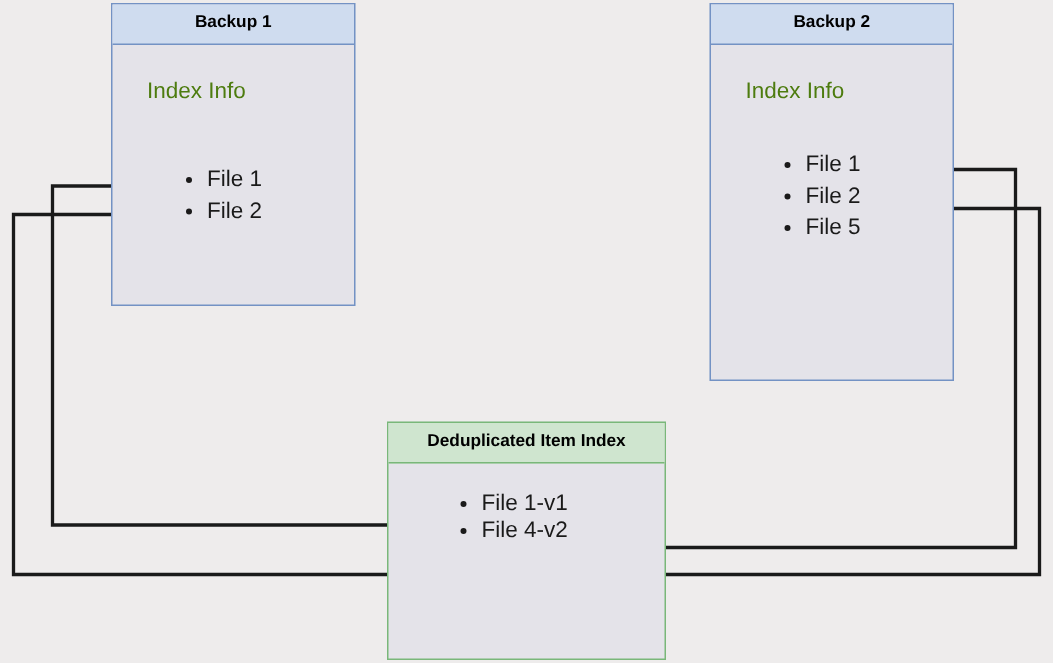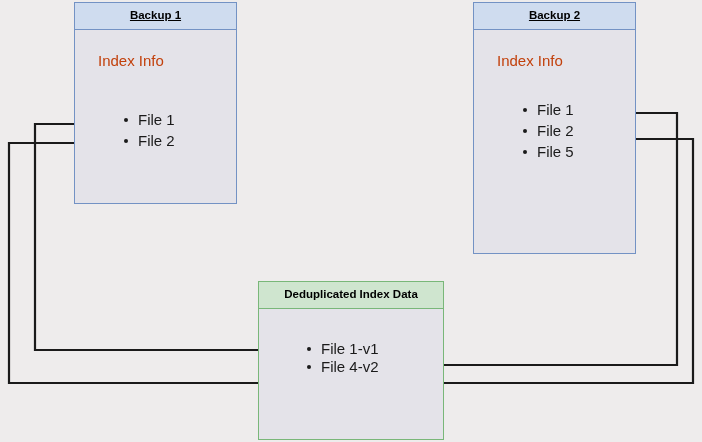--- a/index.html
+++ b/index.html
@@ -26,21 +26,20 @@
     height: 442px;
     pointer-events: none;
   }
   .node {
     position: absolute;
     box-sizing: border-box;
     background: #e4e3e9;
   }
   .node.blue {
     border: 1.5px solid #7392c4;
-    text-decoration: underline;
   }
   .node.green {
     border: 1.5px solid #79b779;
   }
   .node-header {
     box-sizing: border-box;
     width: 100%;
     text-align: center;
     font-weight: bold;
     font-size: 11.5px;
@@ -56,21 +55,21 @@
     background: #cfe5cf;
     border-bottom: 1.5px solid #79b779;
   }
   .node-body {
     position: relative;
     width: 100%;
   }
   .index-label {
     position: absolute;
     font-size: 15px;
-    color: #c2410c;
+    color: #4d7c0f;
     white-space: nowrap;
   }
   .file-list {
     position: absolute;
     margin: 0;
     padding: 0;
     list-style: none;
   }
   .file-list li {
     position: relative;
@@ -140,22 +139,22 @@
       <div class="index-label" style="left:23px; top:22px;">Index Info</div>
       <ul class="file-list" style="left:47px; top:69px;">
         <li>File 1</li>
         <li>File 2</li>
         <li>File 5</li>
       </ul>
     </div>
   </div>
 
   <div class="node green" style="left:258px; top:281px; width:186px; height:159px;">
-    <div class="node-header">Deduplicated Index Data</div>
+    <div class="node-header">Deduplicated Item Index</div>
     <div class="node-body">
-      <ul class="file-list dedup-list" style="left:46px; top:31px;">
+      <ul class="file-list dedup-list" style="left:46px; top:18px;">
         <li>File 1-v1</li>
         <li>File 4-v2</li>
       </ul>
     </div>
   </div>
 
 </div>
 
 </body></html>

